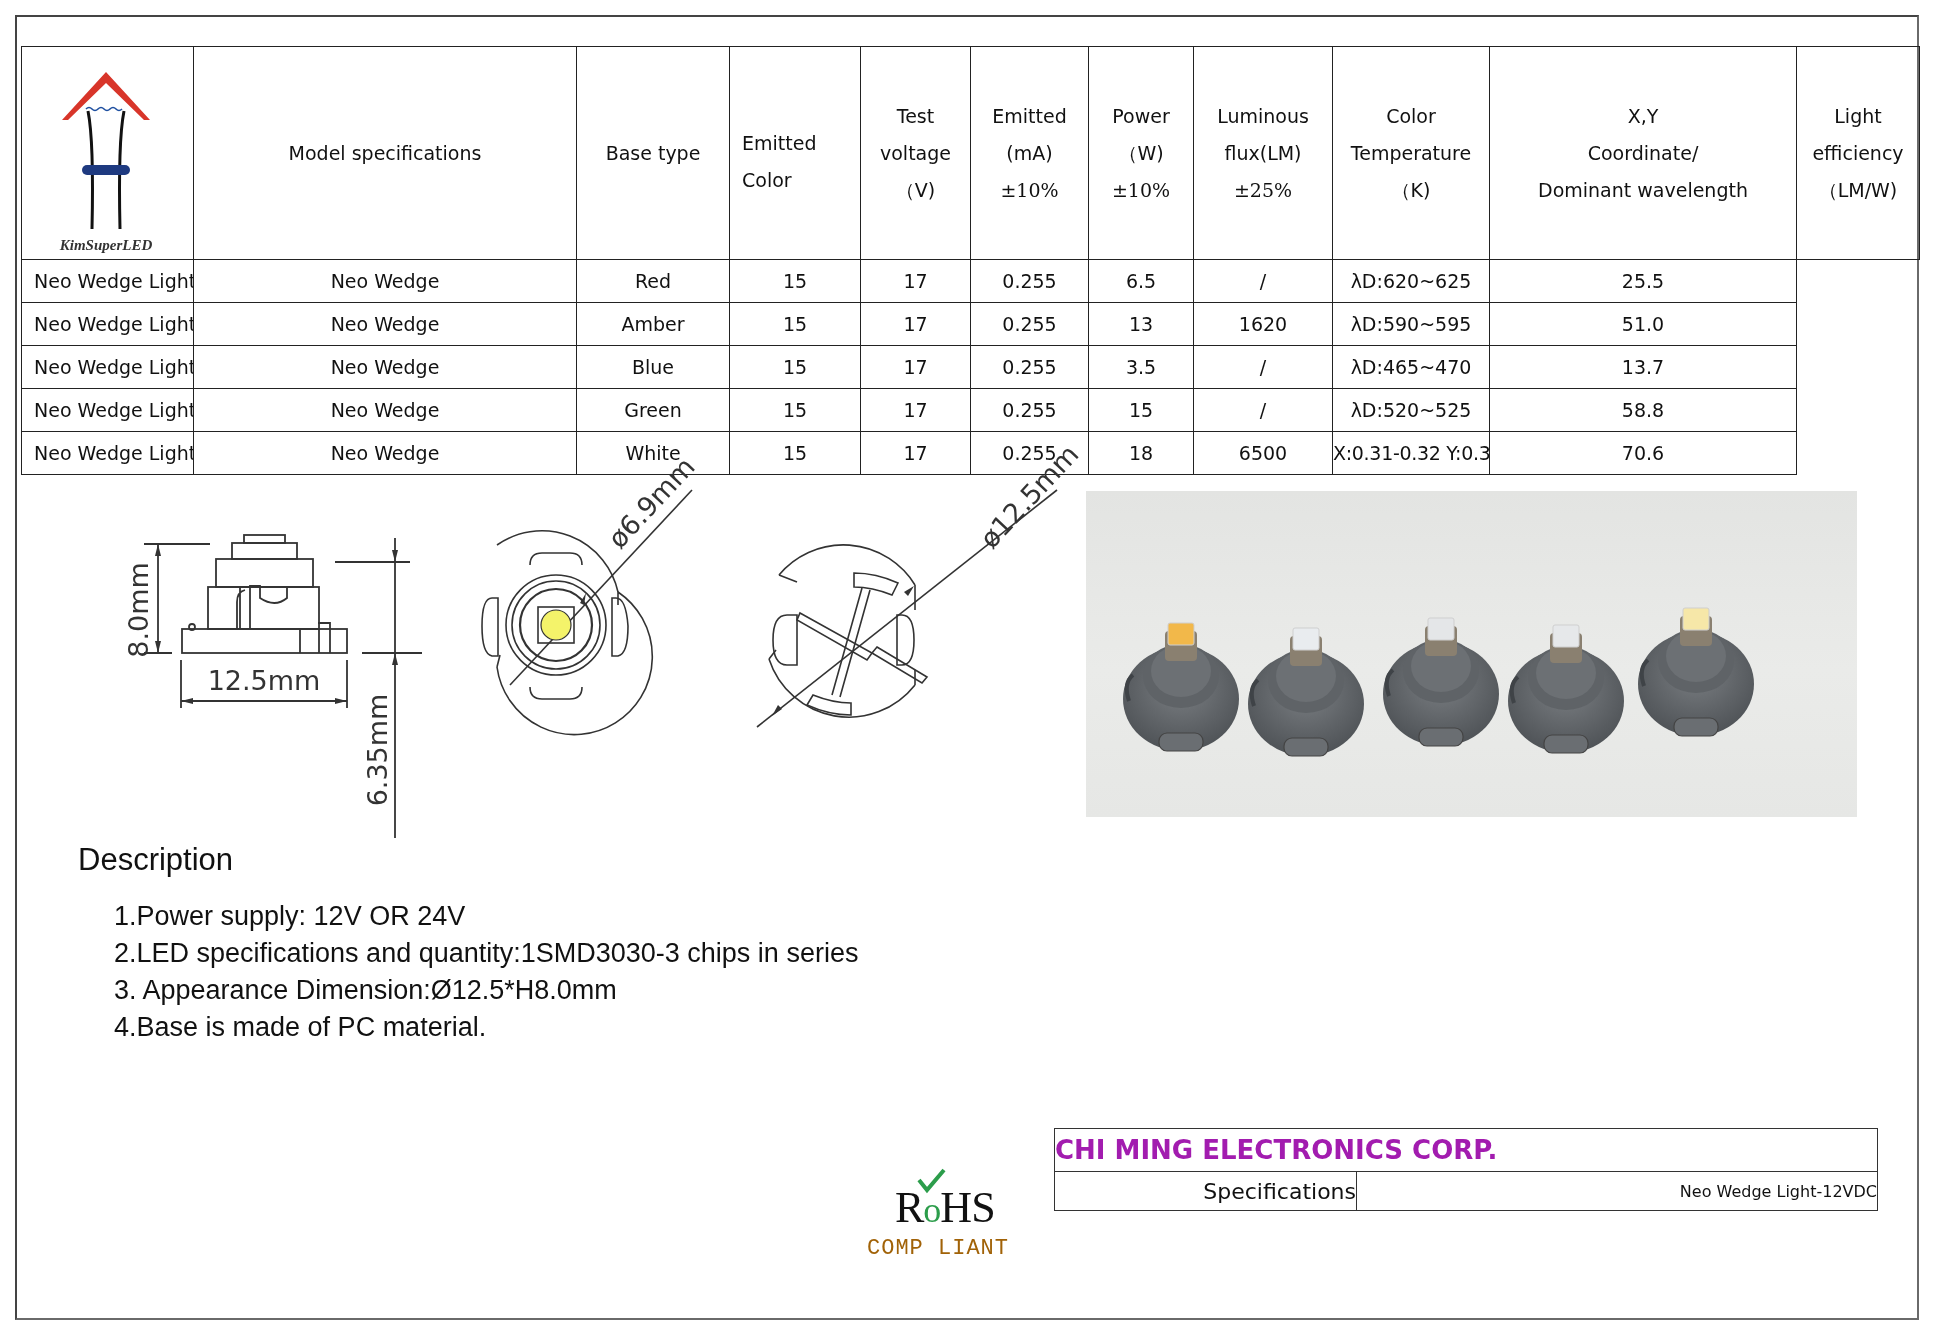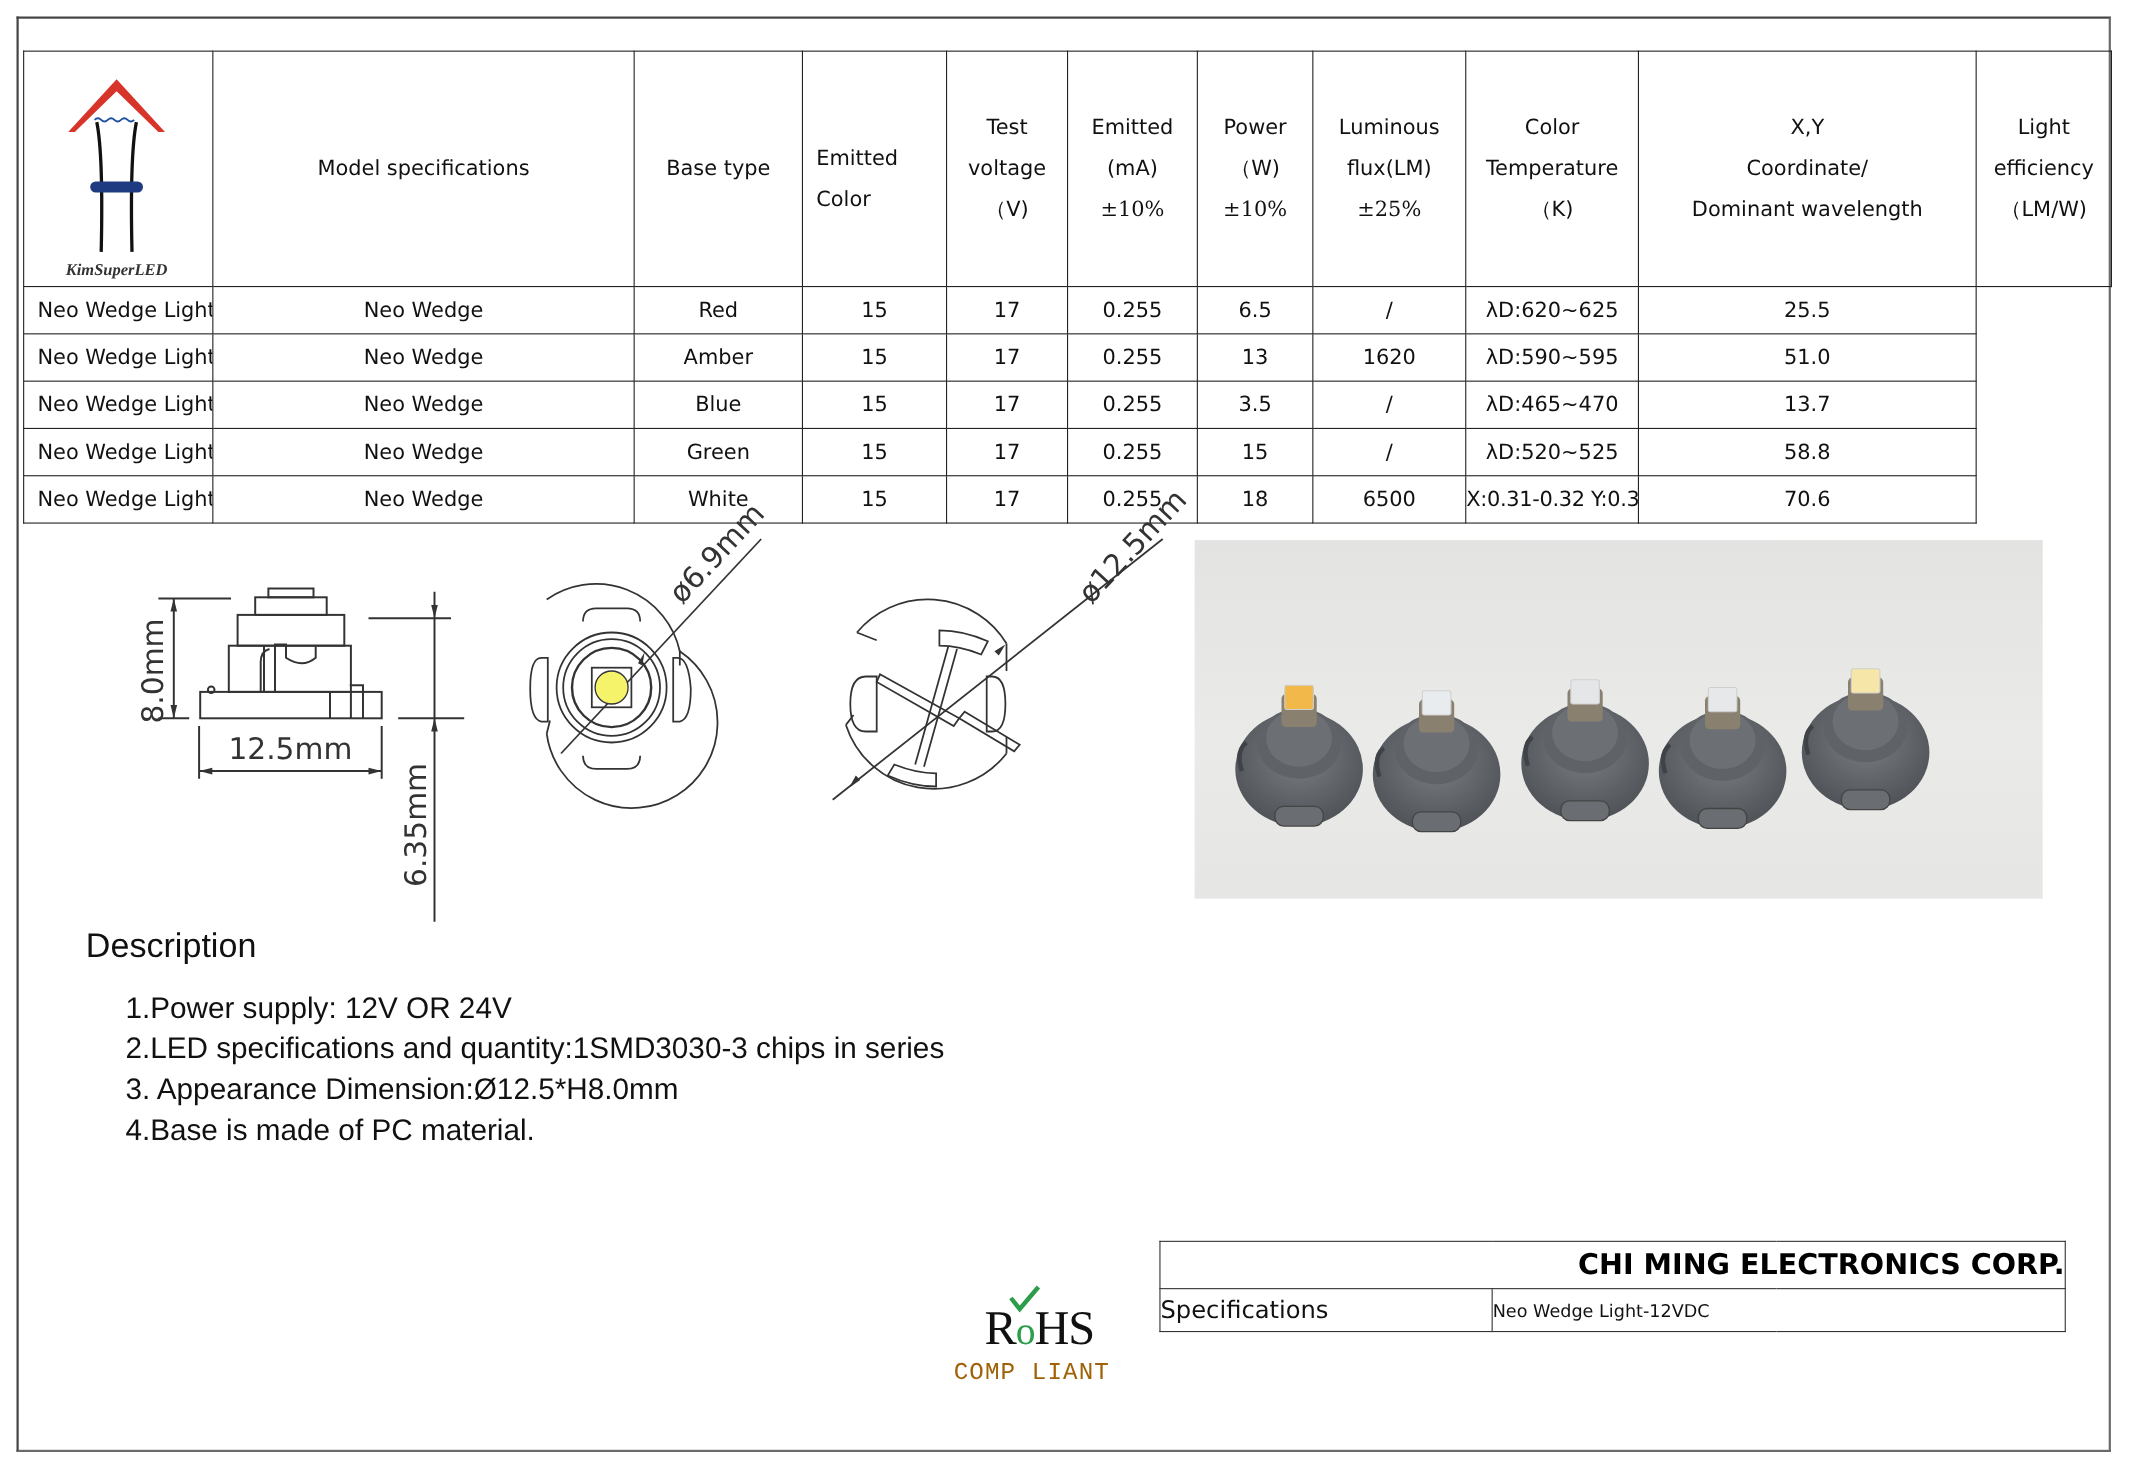--- a/index.html
+++ b/index.html
@@ -35,22 +35,22 @@
 
   
   #rohs { left:865px; top:1168px; width:145px; height:100px; }
   #rohs-word { position:absolute; left:30px; top:14px; font-family:"Liberation Serif", serif; font-size:44px; color:#111; letter-spacing:-1px; }
   #rohs-word .o { color:#2c9d4b; font-size:36px; }
   #rohs-comp { position:absolute; left:2px; top:68px; font-family:"Liberation Mono", monospace; font-size:22px; color:#a16207; letter-spacing:1px; white-space:nowrap; }
 
   
   #footer { left:1054px; top:1128px; width:823px; border-collapse:collapse; table-layout:fixed; }
   #footer td { border:1.5px solid #333; font-family:"DejaVu Sans", sans-serif; padding:0; white-space:nowrap; overflow:hidden; }
-  #footer .company { height:42px; text-align:right; color:#000000; font-weight:bold; font-size:26px; }
-  #footer .row2 td { height:38px; text-align:left; font-size:22px;margin-top:46px; }
+  #footer .company { height:42px; text-align:left; color:#a21caf; font-weight:bold; font-size:26px; }
+  #footer .row2 td { height:38px; text-align:right; font-size:22px;margin-top:46px; }
   #footer .row3 td { height:42px; font-size:22px; padding-left:12px; }
 </style>
 </head>
 <body>
 
 <div id="outer" class="abs"></div>
 
 <table id="spec" class="abs">
   <colgroup>
     <col style="width:172px">

